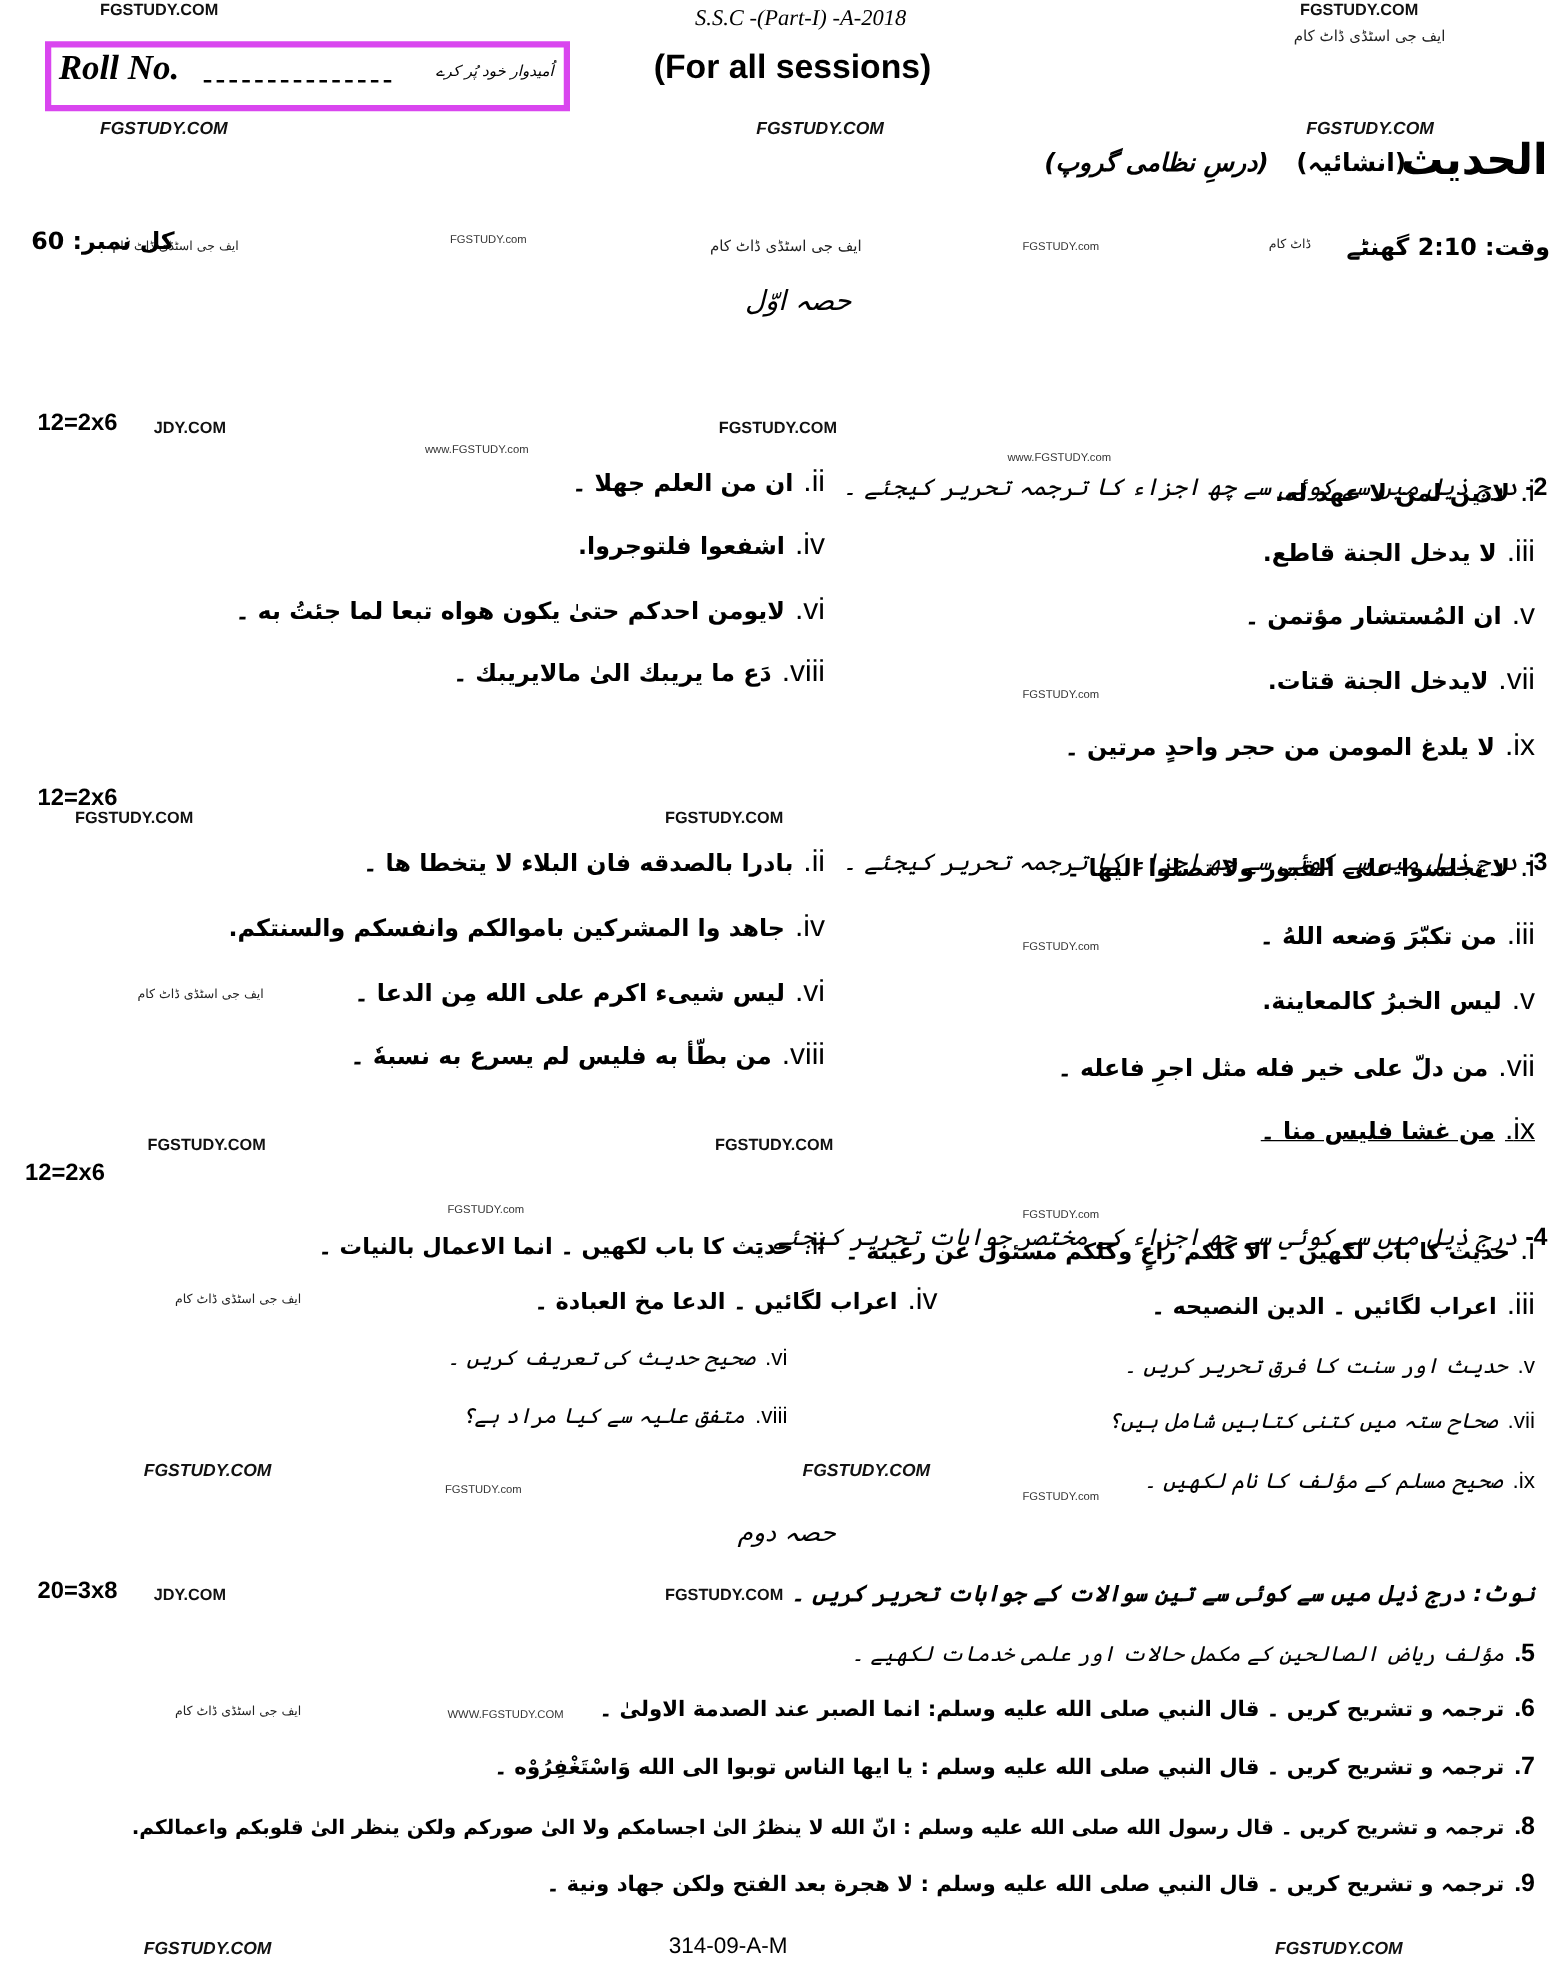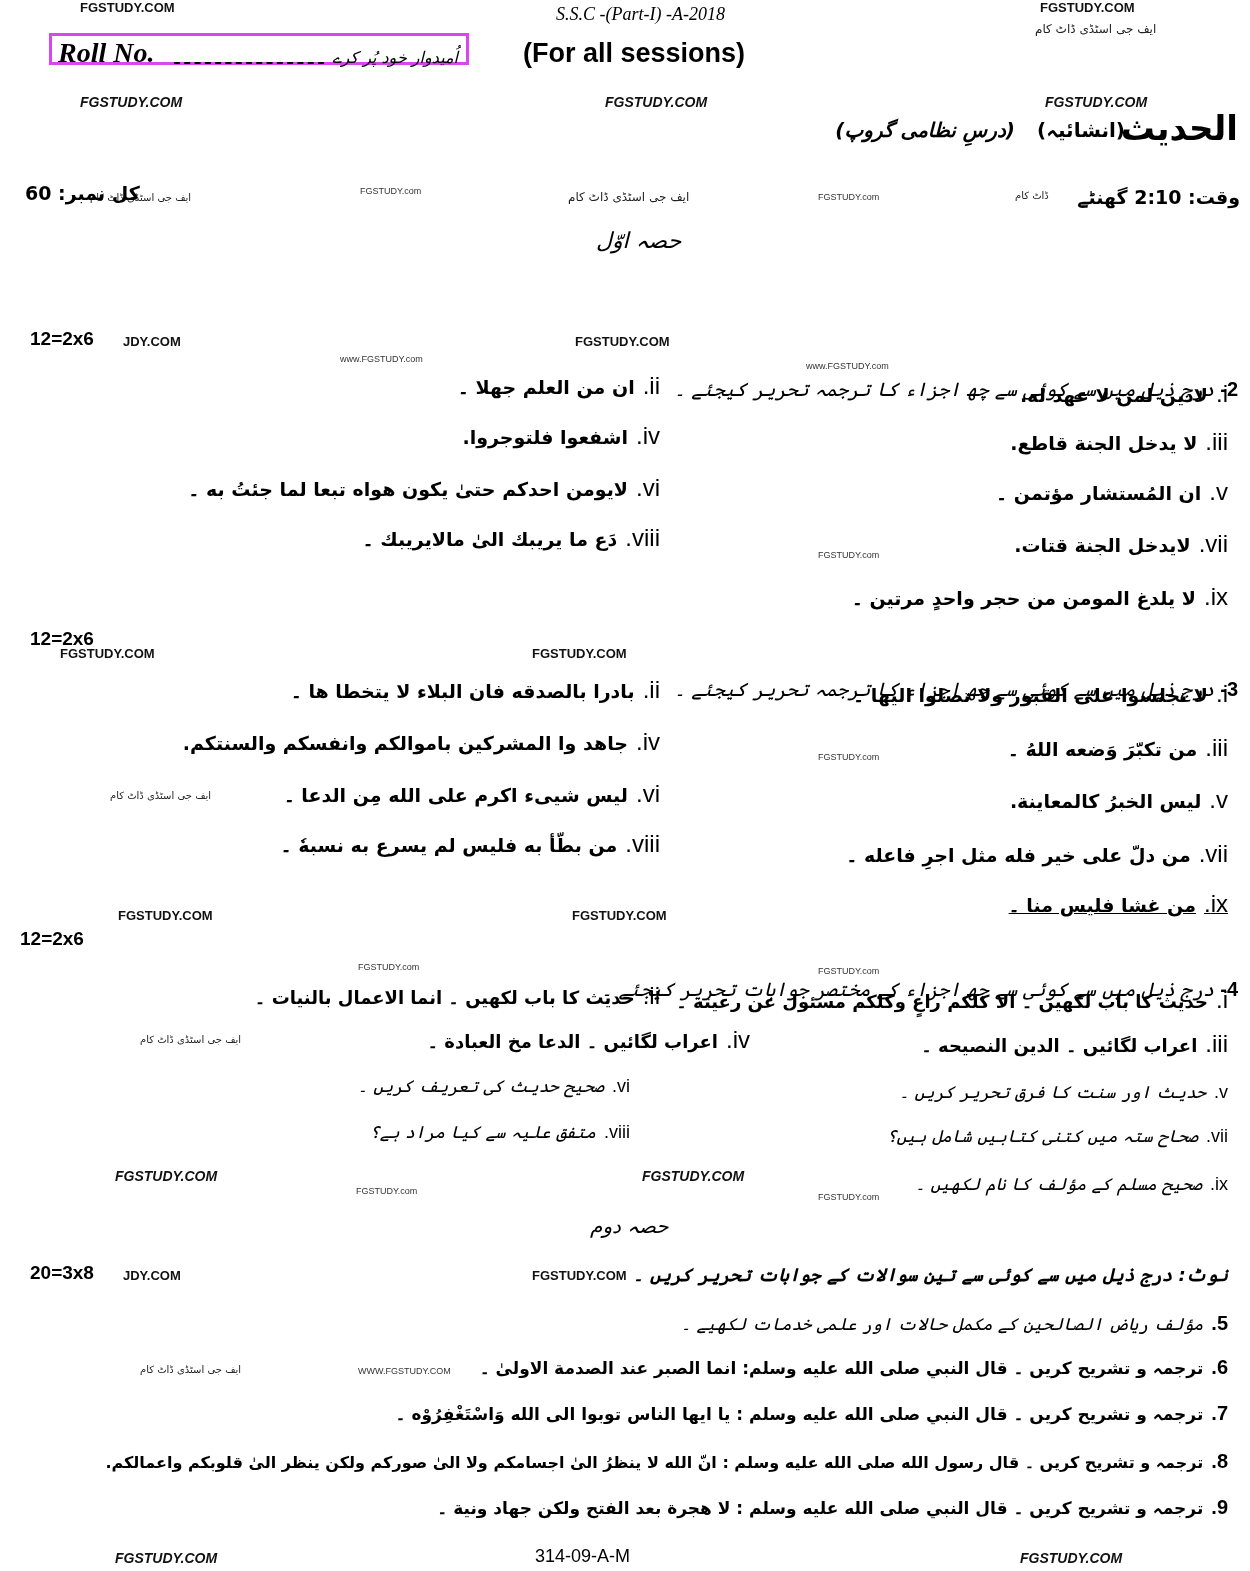--- a/index.html
+++ b/index.html
@@ -10,34 +10,34 @@
   .wm-small { font-family: "Liberation Sans", sans-serif; font-size: 9px; color: #333; }
   .wm-urdu { font-family: "DejaVu Sans", sans-serif; font-size: 10px; color: #222; direction: rtl; }
   .urdu { direction: rtl; font-family: "DejaVu Sans", sans-serif; }
   .marks { font-family: "Liberation Sans", sans-serif; font-weight: bold; font-size: 19px; }
   .item { direction: rtl; font-size: 19px; font-weight: bold; font-family: "DejaVu Sans", sans-serif; }
   .item .num { font-family: "Liberation Sans", sans-serif; font-weight: normal; font-size: 24px; margin-left: 8px; }
   .q-head { direction: rtl; font-size: 19px; font-family: "DejaVu Sans", sans-serif; font-style: italic; margin-top: 44px; }
   .q-head .qn { font-family: "Liberation Sans", sans-serif; font-weight: bold; font-style: normal; font-size: 20px; margin-left: 6px; }
   .urdu-item { direction: rtl; font-size: 17px; font-style: italic; font-family: "DejaVu Sans", sans-serif; }
   .urdu-item .num { font-family: "Liberation Sans", sans-serif; font-style: normal; font-size: 18px; margin-left: 8px; }
-  .roll-box { border: 3px solid #d946ef; width: 420px; height: 32px; left: 49px; top: 33px; }
+  .roll-box { border: 5px solid #d946ef; width: 420px; height: 56px; left: 36px; top: 33px; }
   .roll-label { font-family: "Liberation Serif", serif; font-weight: bold; font-style: italic; font-size: 28px; left: 6px; top: 1px; }
   .roll-line { border-bottom: 2px dashed #000; left: 122px; top: 26px; width: 150px; height: 2px; }
   .section-title { font-size: 22px; font-weight: normal; font-style: italic; direction: rtl; }
 </style>
 </head>
 <body>
 
 <div class="abs wm-bold" style="left:80px;top:0px;font-style:normal;font-size:13px;">FGSTUDY.COM</div>
 
 <div class="abs roll-box">
   <div class="abs roll-label">Roll No.</div>
   <div class="abs roll-line"></div>
-  <div class="abs urdu" style="right:8px;top:12px;font-size:16px;font-style:italic;">اُمیدوار خود پُر کرے</div>
+  <div class="abs urdu" style="right:8px;top:12px;font-size:12px;font-style:italic;">اُمیدوار خود پُر کرے</div>
 </div>
 
 <div class="abs" style="left:556px;top:4px;font-family:'Liberation Serif',serif;font-style:italic;font-size:18px;">S.S.C -(Part-I) -A-2018</div>
 <div class="abs" style="left:523px;top:38px;font-family:'Liberation Sans',sans-serif;font-weight:bold;font-size:27px;">(For all sessions)</div>
 
 <div class="abs wm-bold" style="left:1040px;top:0px;font-style:normal;font-size:13px;">FGSTUDY.COM</div>
 <div class="abs wm-urdu" style="left:1035px;top:22px;font-size:12px;">ایف جی اسٹڈی ڈاٹ کام</div>
 
 <div class="abs wm-bold" style="left:80px;top:94px;">FGSTUDY.COM</div>
 <div class="abs wm-bold" style="left:605px;top:94px;">FGSTUDY.COM</div>

